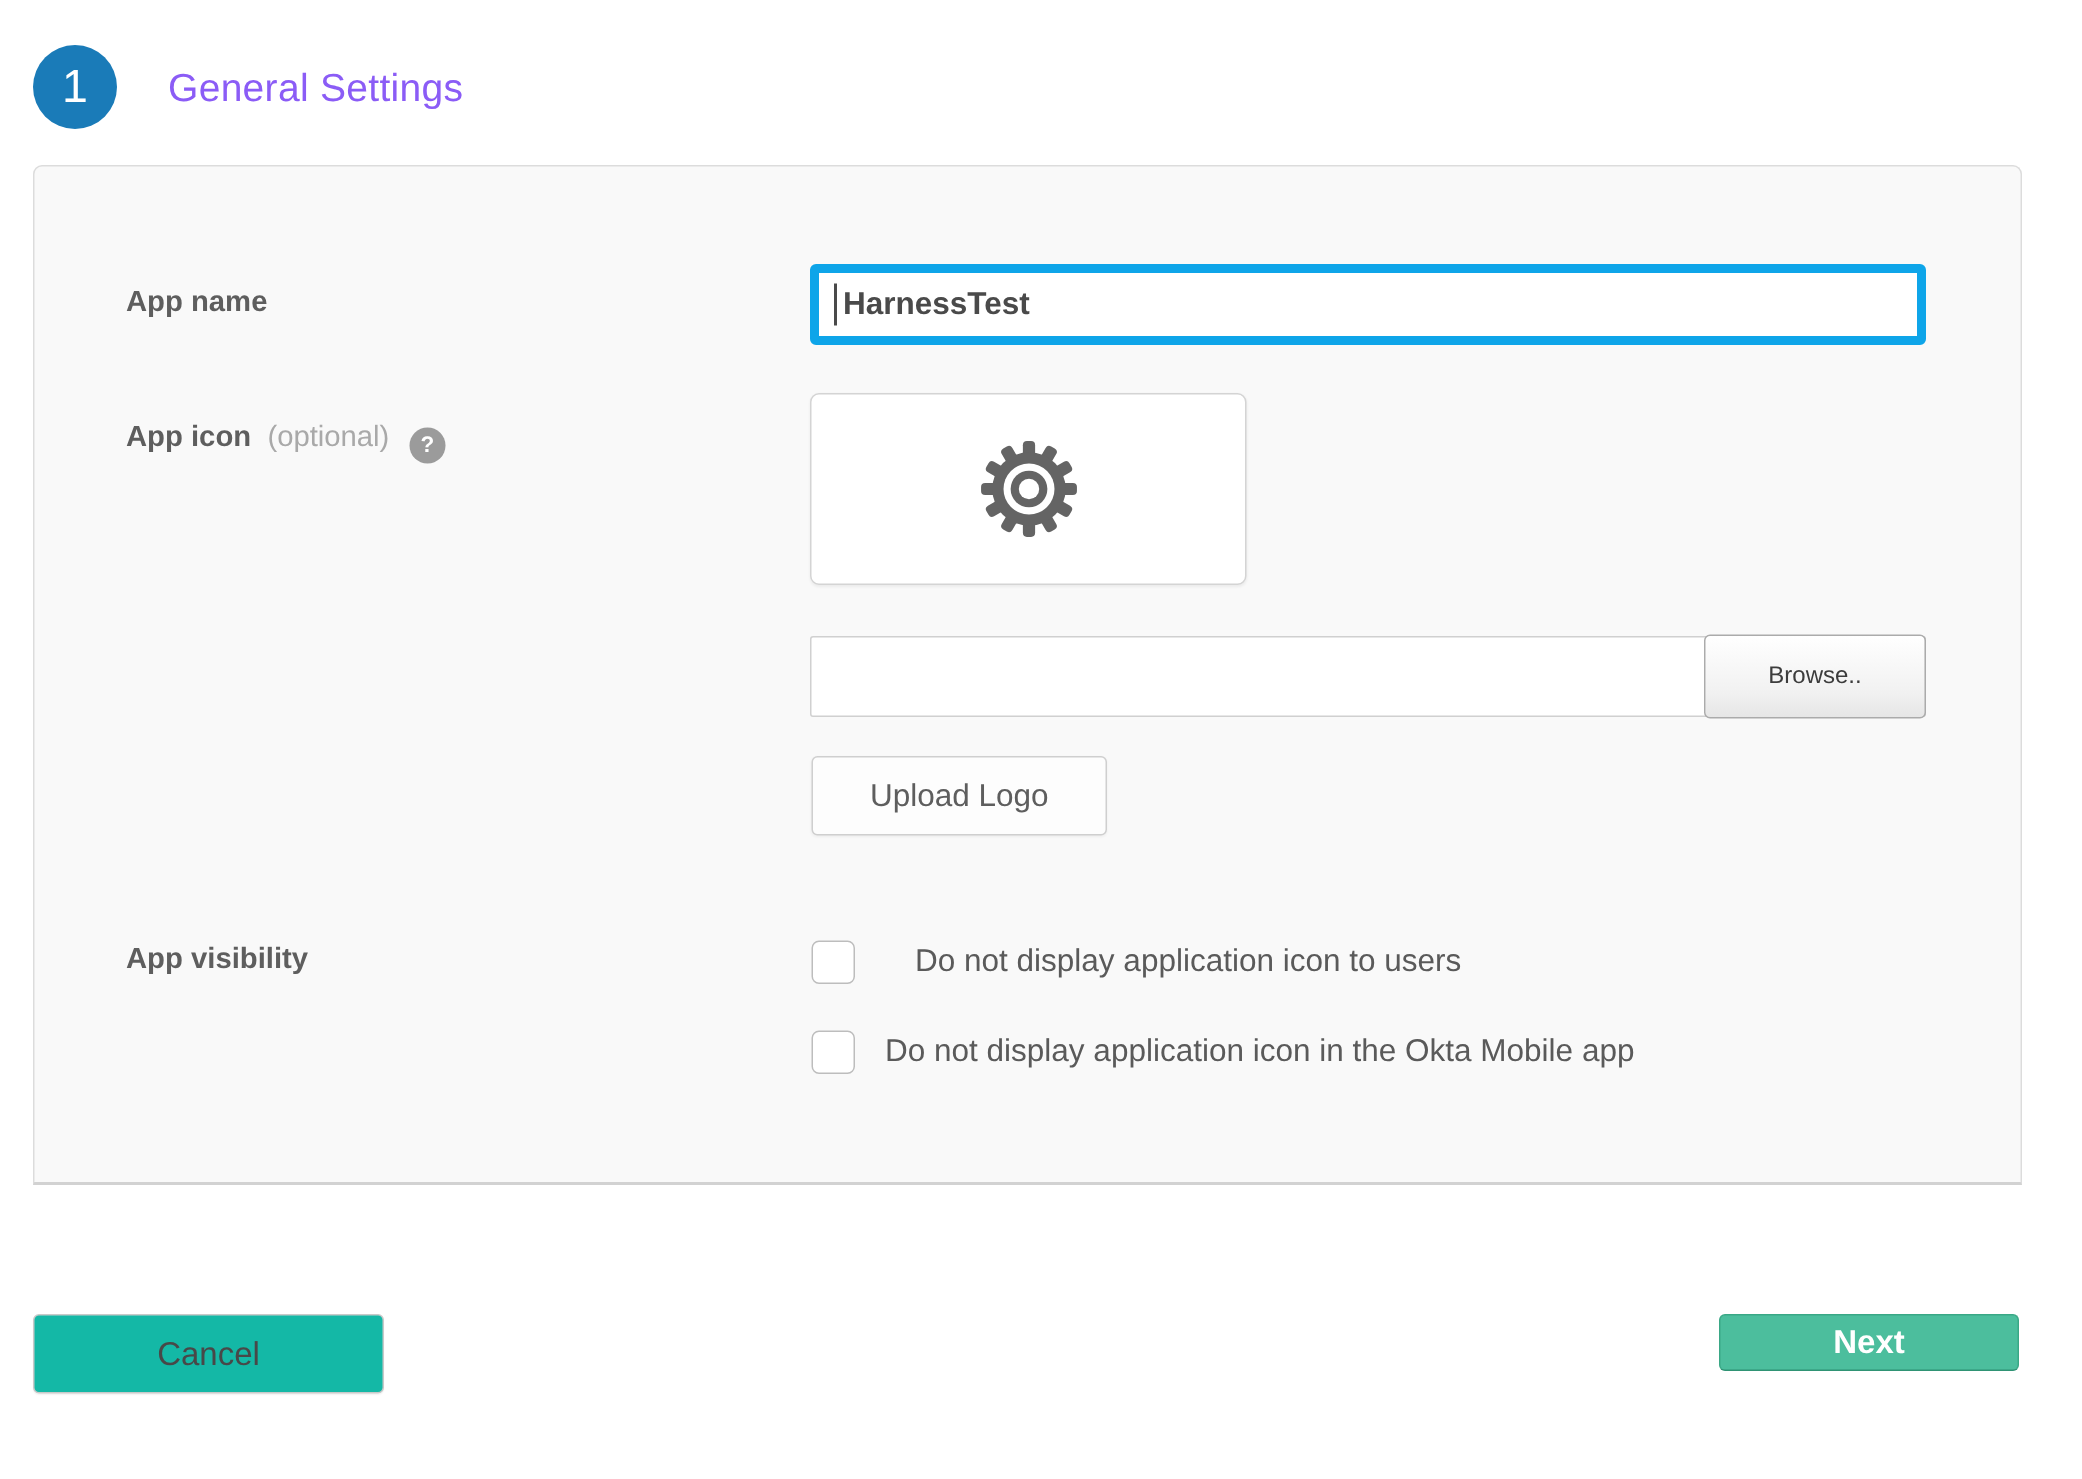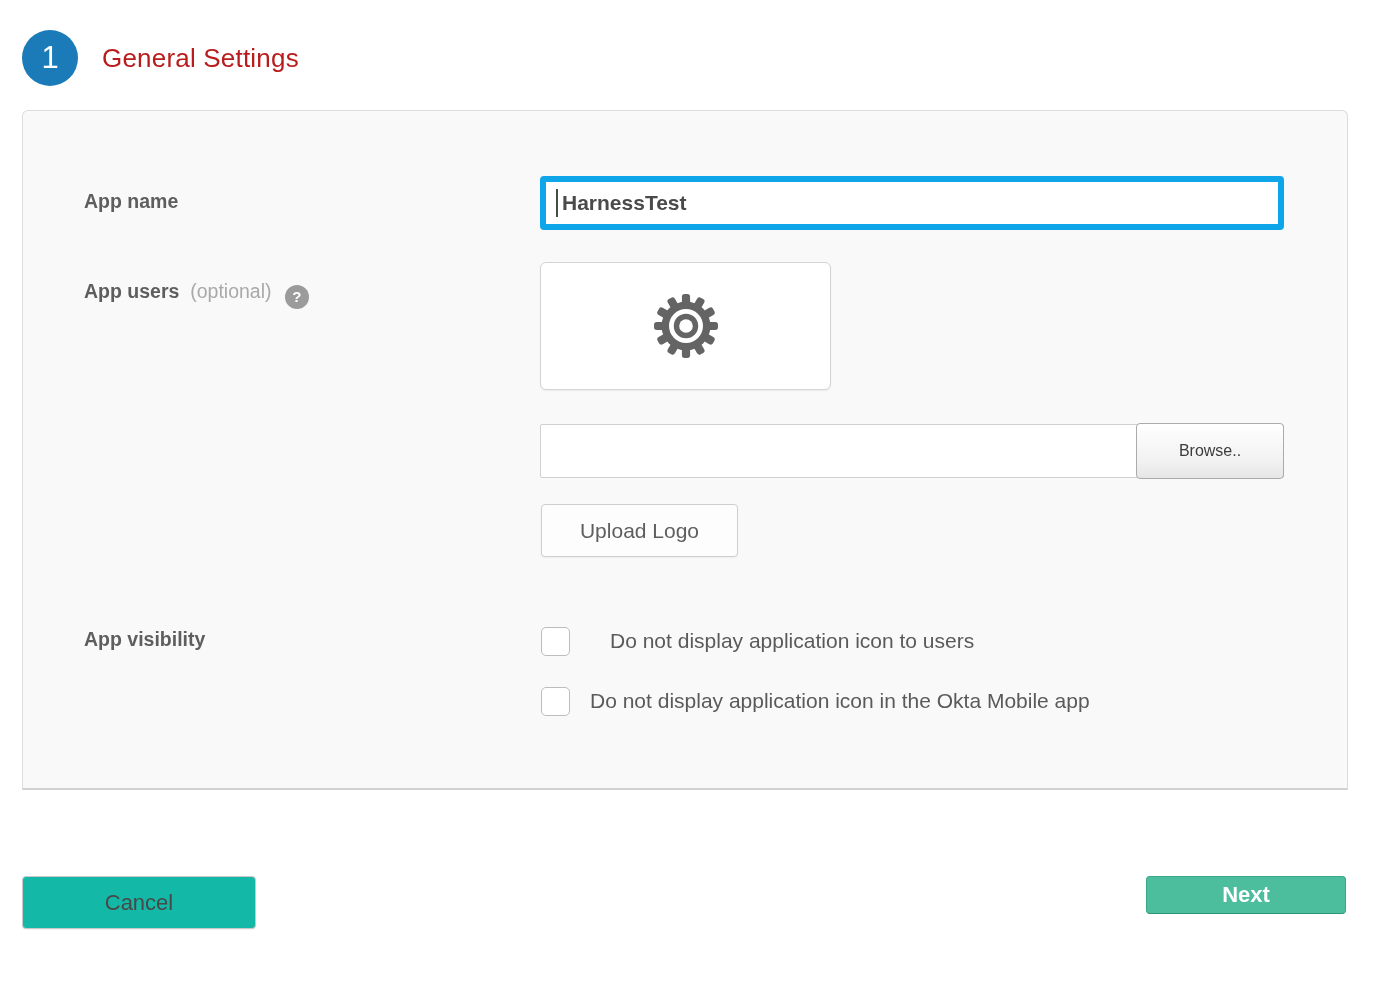--- a/index.html
+++ b/index.html
@@ -8,21 +8,21 @@
   .page { position:relative; width:1388px; height:986px; background:#ffffff; overflow:hidden; }
 
   
   .step-header { position:absolute; left:22px; top:28px; height:60px; display:flex; align-items:center; }
   .step-badge {
     width:56px; height:56px; border-radius:50%;
     background:#1a7bb8; color:#ffffff;
     display:flex; align-items:center; justify-content:center;
     font-size:31px; font-weight:400;
   }
-  .step-title { margin-left:24px; font-size:26px; font-weight:500; color:#b91c1c; letter-spacing:0.2px; }
+  .step-title { margin-left:34px; font-size:26px; font-weight:500; color:#8b5cf6; letter-spacing:0.2px; }
 
   
   .panel {
     position:absolute; left:22px; top:110px; width:1326px; height:680px;
     background:#f9f9f9;
     border:1px solid #dcdcdc; border-bottom:2px solid #d2d2d2;
     border-radius:6px 6px 0 0;
   }
 
   .field-label { position:absolute; font-size:19.5px; font-weight:700; color:#5e5e5e; }
@@ -115,21 +115,21 @@
 
   <div class="panel"></div>
 
   <div class="field-label" style="left:84px; top:190px;">App name</div>
   <div class="input-wrap">
     <input class="text-input" type="text" value="HarnessTest" style="">
     <div class="caret"></div>
   </div>
 
   <div class="field-label" style="left:84px; top:280px;">
-    <span>App users</span>
+    <span>App icon</span>
     <span class="optional">&nbsp;<span>(optional)</span></span>
     <span class="help-icon">?</span>
   </div>
 
   <div class="logo-box">
     <svg width="68" height="68" viewBox="0 0 100 100">
       <g fill="#646464">
         <rect x="44" y="3" width="12" height="94" rx="4"></rect>
         <rect x="44" y="3" width="12" height="94" rx="4" transform="rotate(30 50 50)"></rect>
         <rect x="44" y="3" width="12" height="94" rx="4" transform="rotate(60 50 50)"></rect>

